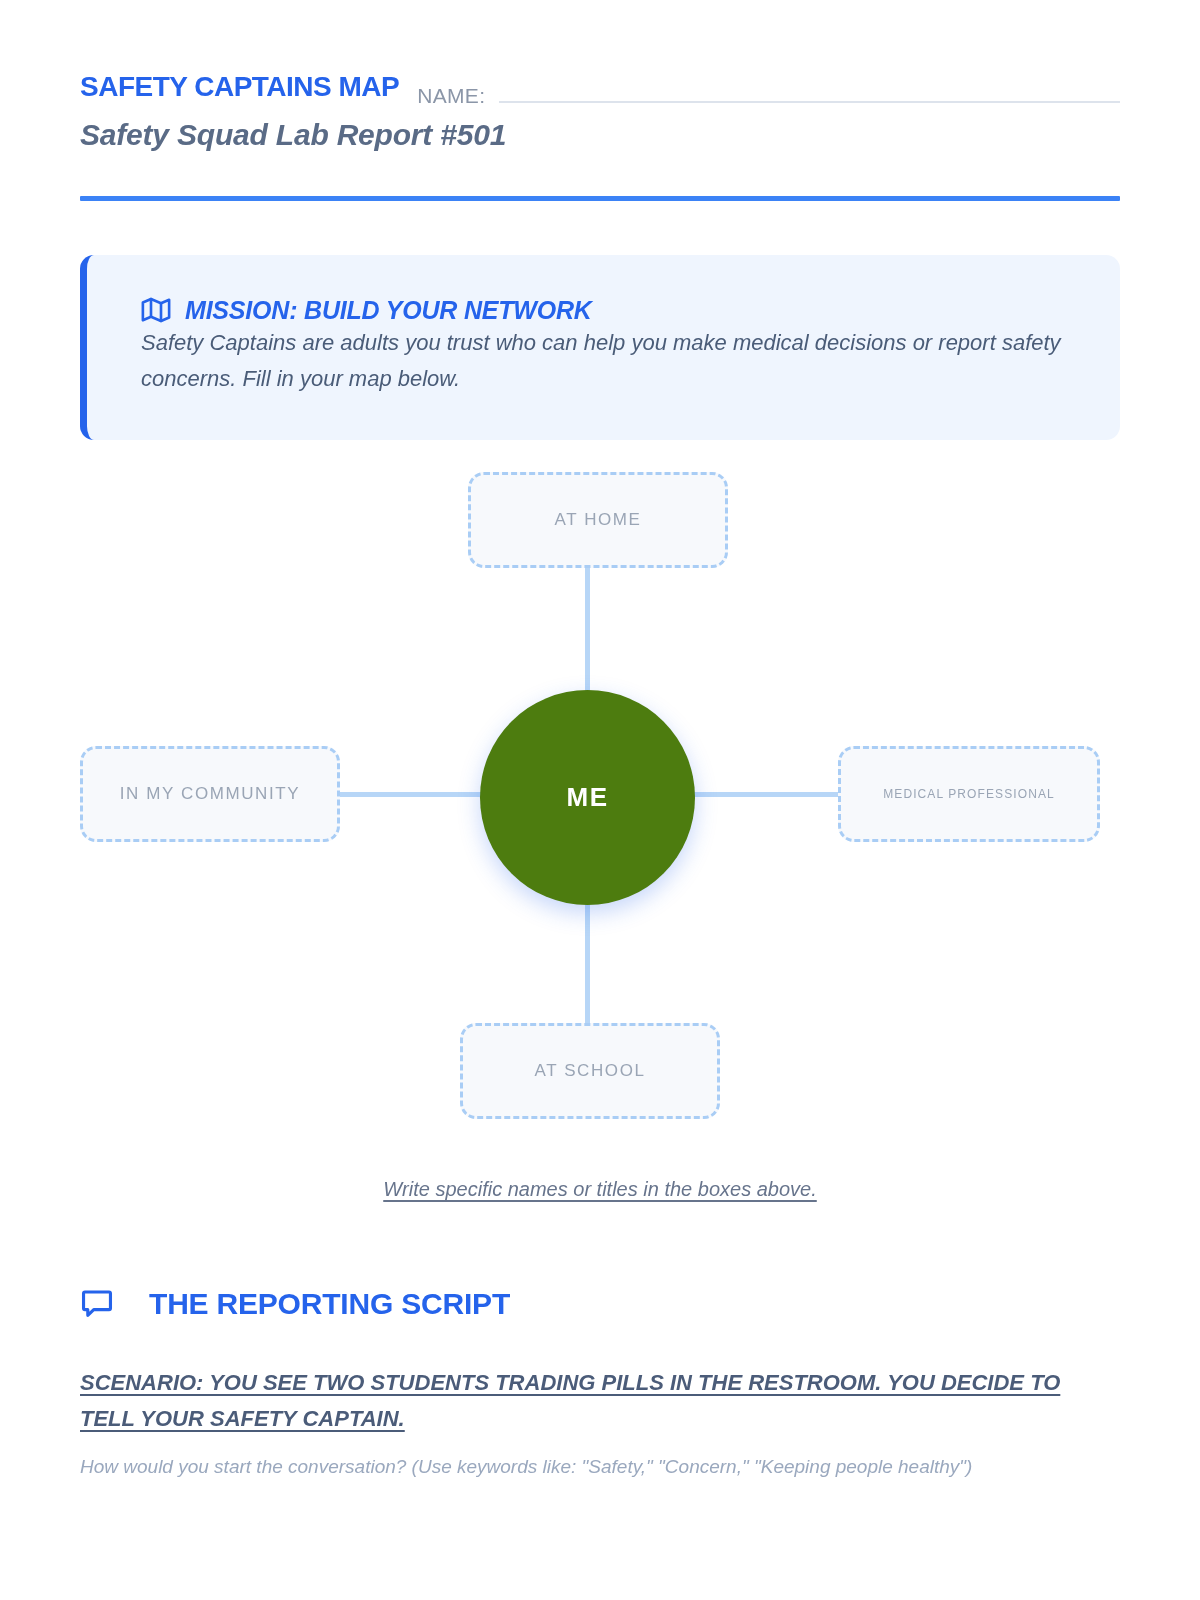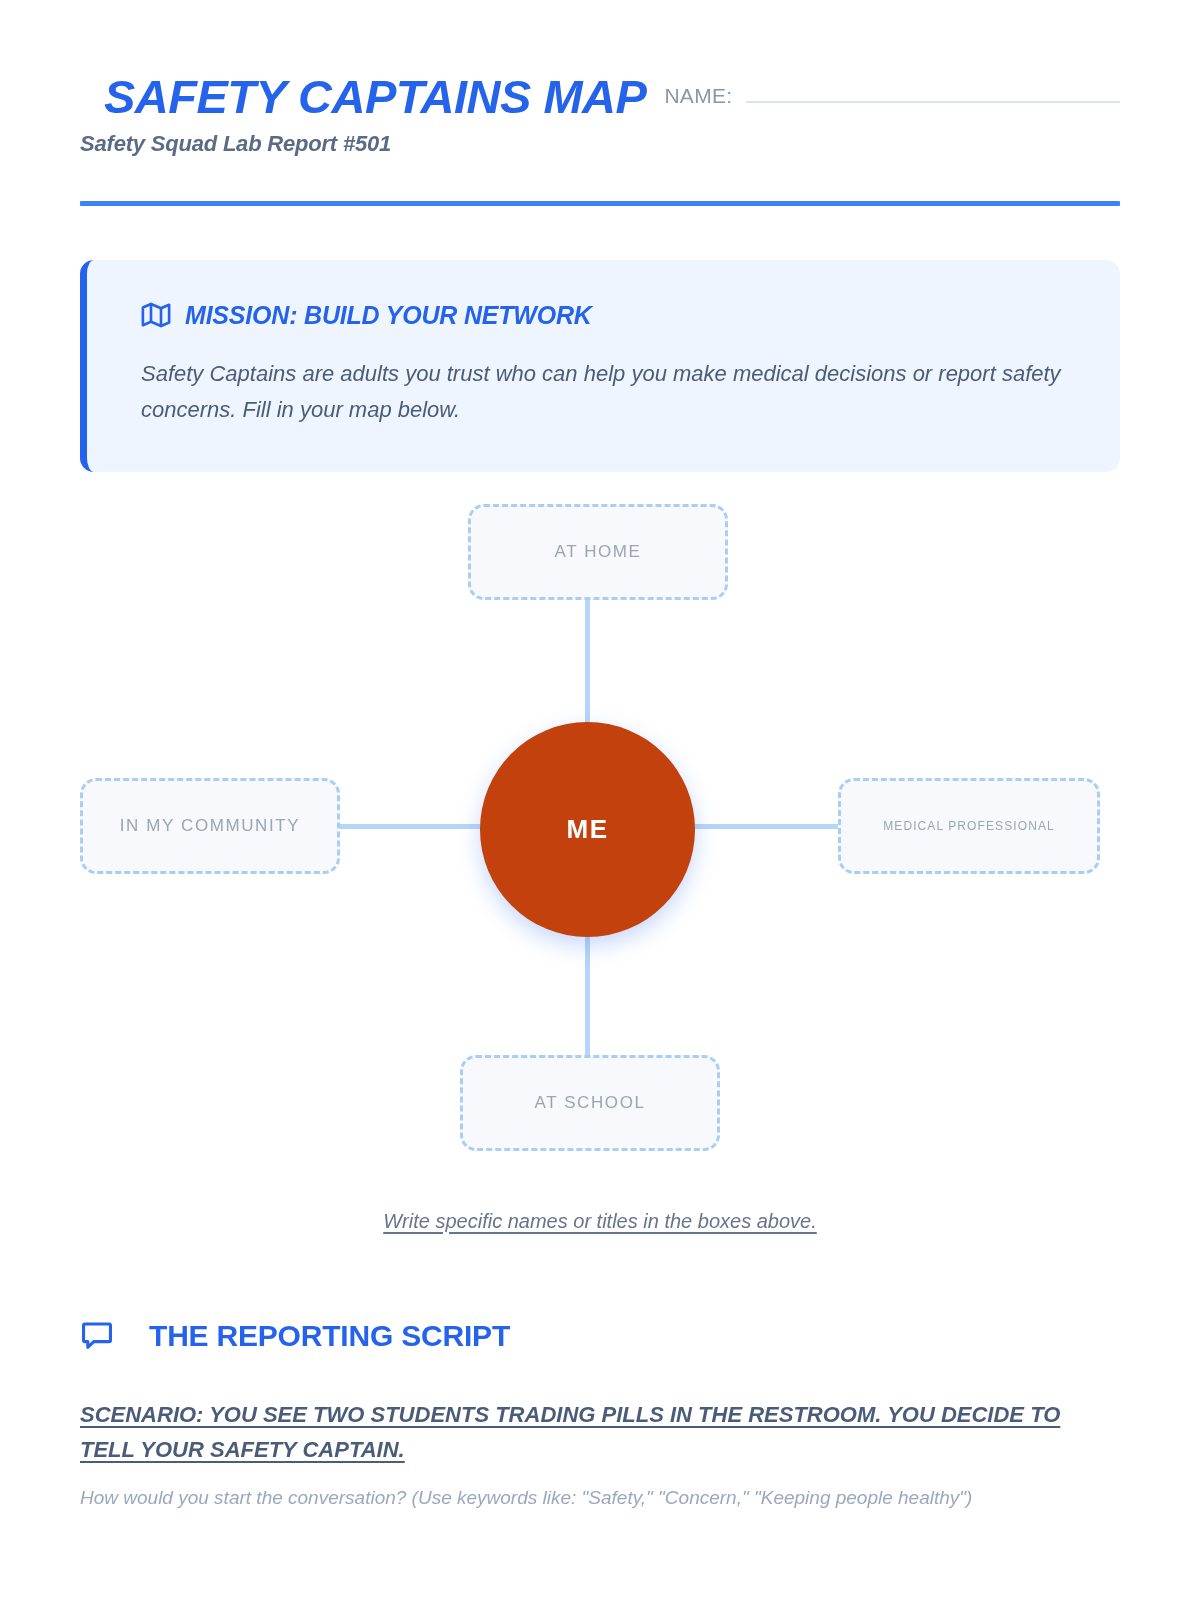--- a/index.html
+++ b/index.html
@@ -23,28 +23,26 @@
   
   .header {
     padding-top: 72px;
   }
   .header-row {
     display: flex;
     align-items: flex-start;
     gap: 18px;
   }
   .title {
-    font-size: 47px;
-    font-weight: 700;
-    font-style: italic;
+    font-size: 28px;
+    font-weight: 700;
     color: #2563EB;
     letter-spacing: -0.5px;
     line-height: 1.05;
     white-space: nowrap;
-    margin-left: 24px;
   }
   .name-block {
     display: flex;
     align-items: baseline;
     flex: 1;
     padding-top: 12px;
     gap: 14px;
   }
   .name-label {
     font-size: 21px;
@@ -53,21 +51,21 @@
     white-space: nowrap;
   }
   .name-line {
     flex: 1;
     height: 2px;
     background: #DDE3EC;
     margin-bottom: 4px;
   }
   .subtitle {
     margin-top: 10px;
-    font-size: 22px;
+    font-size: 30px;
     font-style: italic;
     font-weight: 700;
     color: #5A6B86;
     letter-spacing: -0.2px;
   }
   .header-rule {
     margin-top: 44px;
     height: 5px;
     background: #3B82F6;
     border-radius: 1px;
@@ -88,21 +86,20 @@
     gap: 14px;
   }
   .callout-title {
     font-size: 25px;
     font-weight: 700;
     font-style: italic;
     color: #2563EB;
     letter-spacing: -0.2px;
   }
   .callout-body {
-    margin-top: 26px;
     font-size: 22px;
     font-style: italic;
     color: #4A5C78;
     line-height: 1.62;
     max-width: 930px;
   }
 
   
   .map-area {
     position: relative;
@@ -131,21 +128,21 @@
   .node-med    { left: 758px; top: 278px; width: 262px; height: 96px;
                  font-size: 12px; letter-spacing: 1.1px; }
 
   .center-circle {
     position: absolute;
     left: 400px;
     top: 222px;
     width: 215px;
     height: 215px;
     border-radius: 50%;
-    background: #c2410c;
+    background: #4d7c0f;
     box-shadow: 0 8px 22px rgba(37, 99, 235, 0.26);
     display: flex;
     align-items: center;
     justify-content: center;
     color: #ffffff;
     font-size: 26px;
     font-weight: 700;
     letter-spacing: 1.6px;
     z-index: 3;
   }

